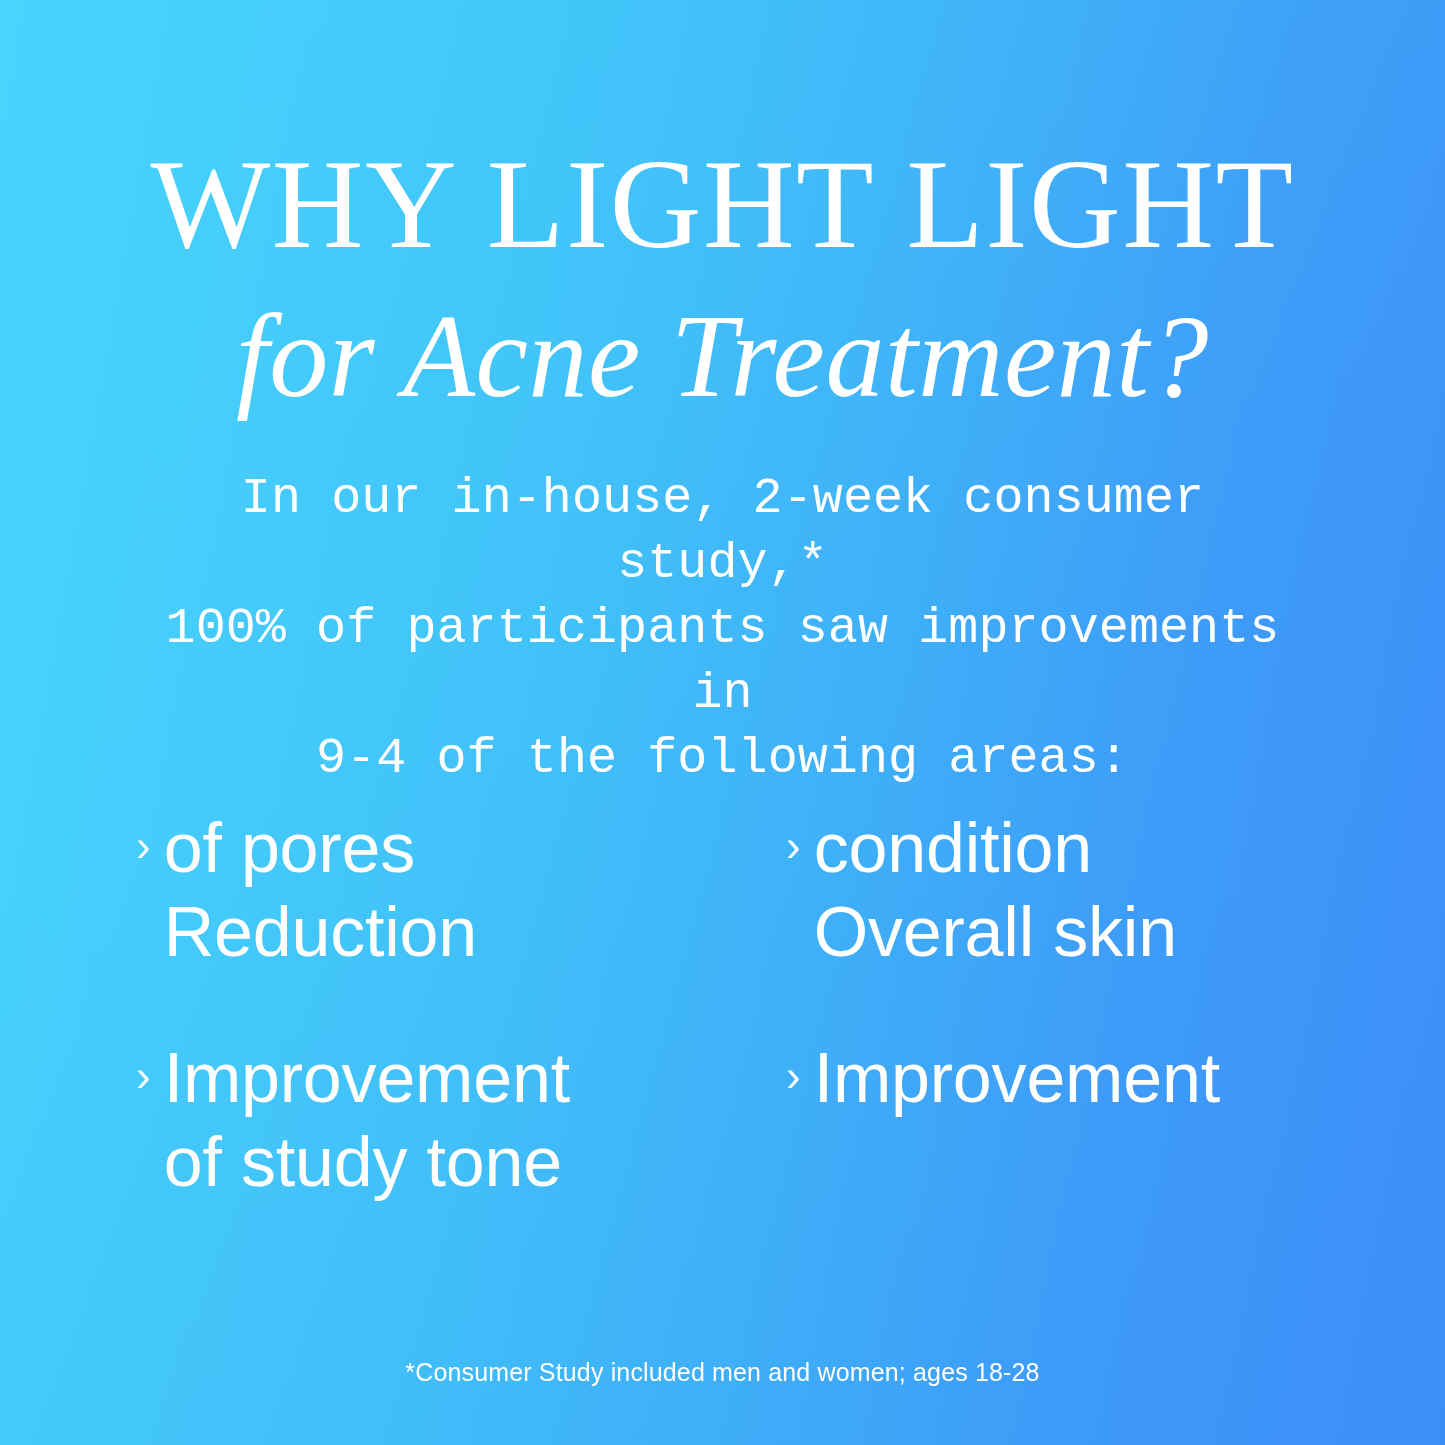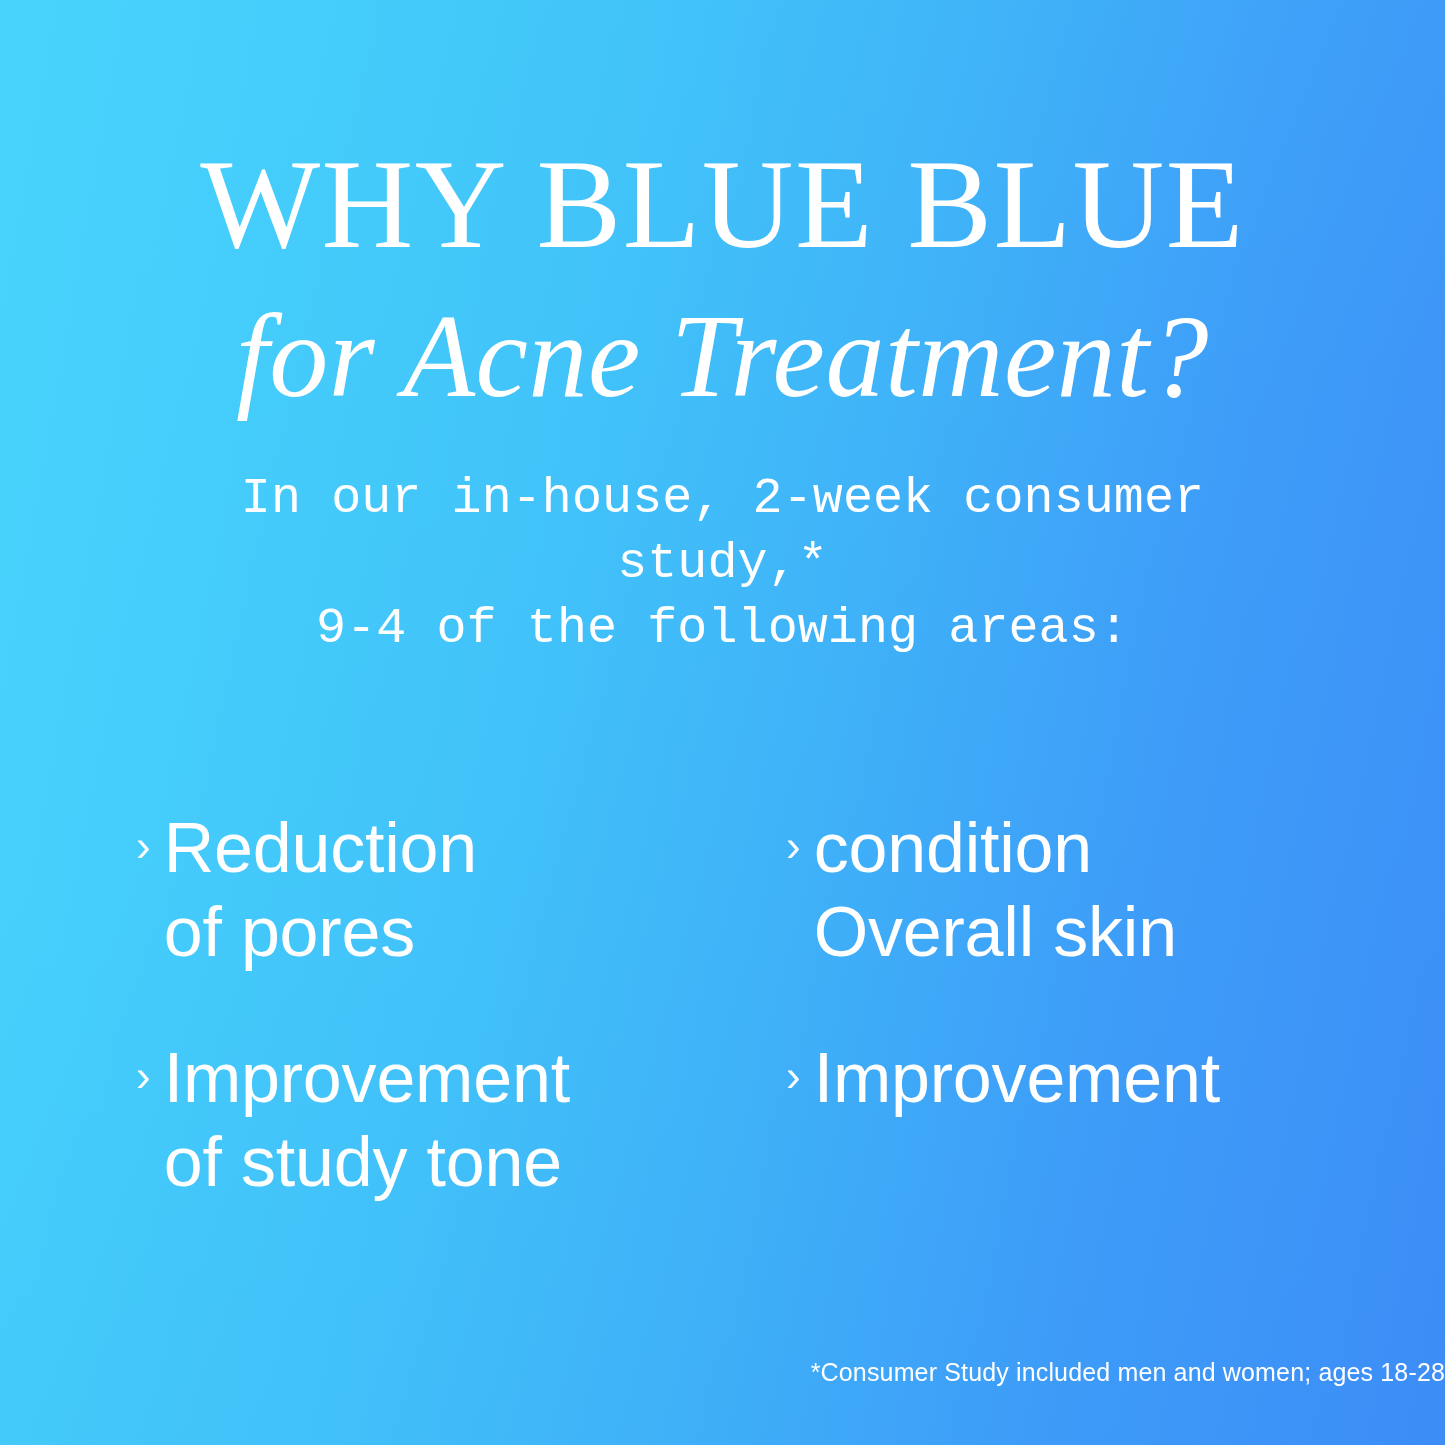--- a/index.html
+++ b/index.html
@@ -135,51 +135,52 @@
   }
 
   .bullet-text .bl { display: block; }
 
   
   .footnote {
     position: absolute;
     left: 0;
     right: 0;
     bottom: 58px;
-    text-align: right;
+    text-align: center;
     color: #FFFFFF;
     font-family: "Liberation Sans", sans-serif;
     font-weight: 400;
     font-size: 25px;
     letter-spacing: 0.15px;
   }
 </style>
 </head>
 <body>
 
 <div id="poster">
   <div class="layer">
 
     <div class="headline">
-      <div class="headline-line1">WHY BLUE BLUE</div>
+      <div class="headline-line1">WHY LIGHT LIGHT</div>
       <div class="headline-line2">for Acne Treatment?</div>
     </div>
 
     <div class="intro">
       <span class="intro-line">In our in-house, 2-week consumer study,*</span>
+      <span class="intro-line">100% of participants saw improvements in</span>
       <span class="intro-line">9-4 of the following areas:</span>
     </div>
 
     <div class="bullets">
 
       <div class="bullet">
         <span class="bullet-marker">›</span>
         <span class="bullet-text">
+          <span class="bl">of pores</span>
           <span class="bl">Reduction</span>
-          <span class="bl">of pores</span>
         </span>
       </div>
 
       <div class="bullet">
         <span class="bullet-marker">›</span>
         <span class="bullet-text">
           <span class="bl">condition</span>
           <span class="bl">Overall skin</span>
         </span>
       </div>

